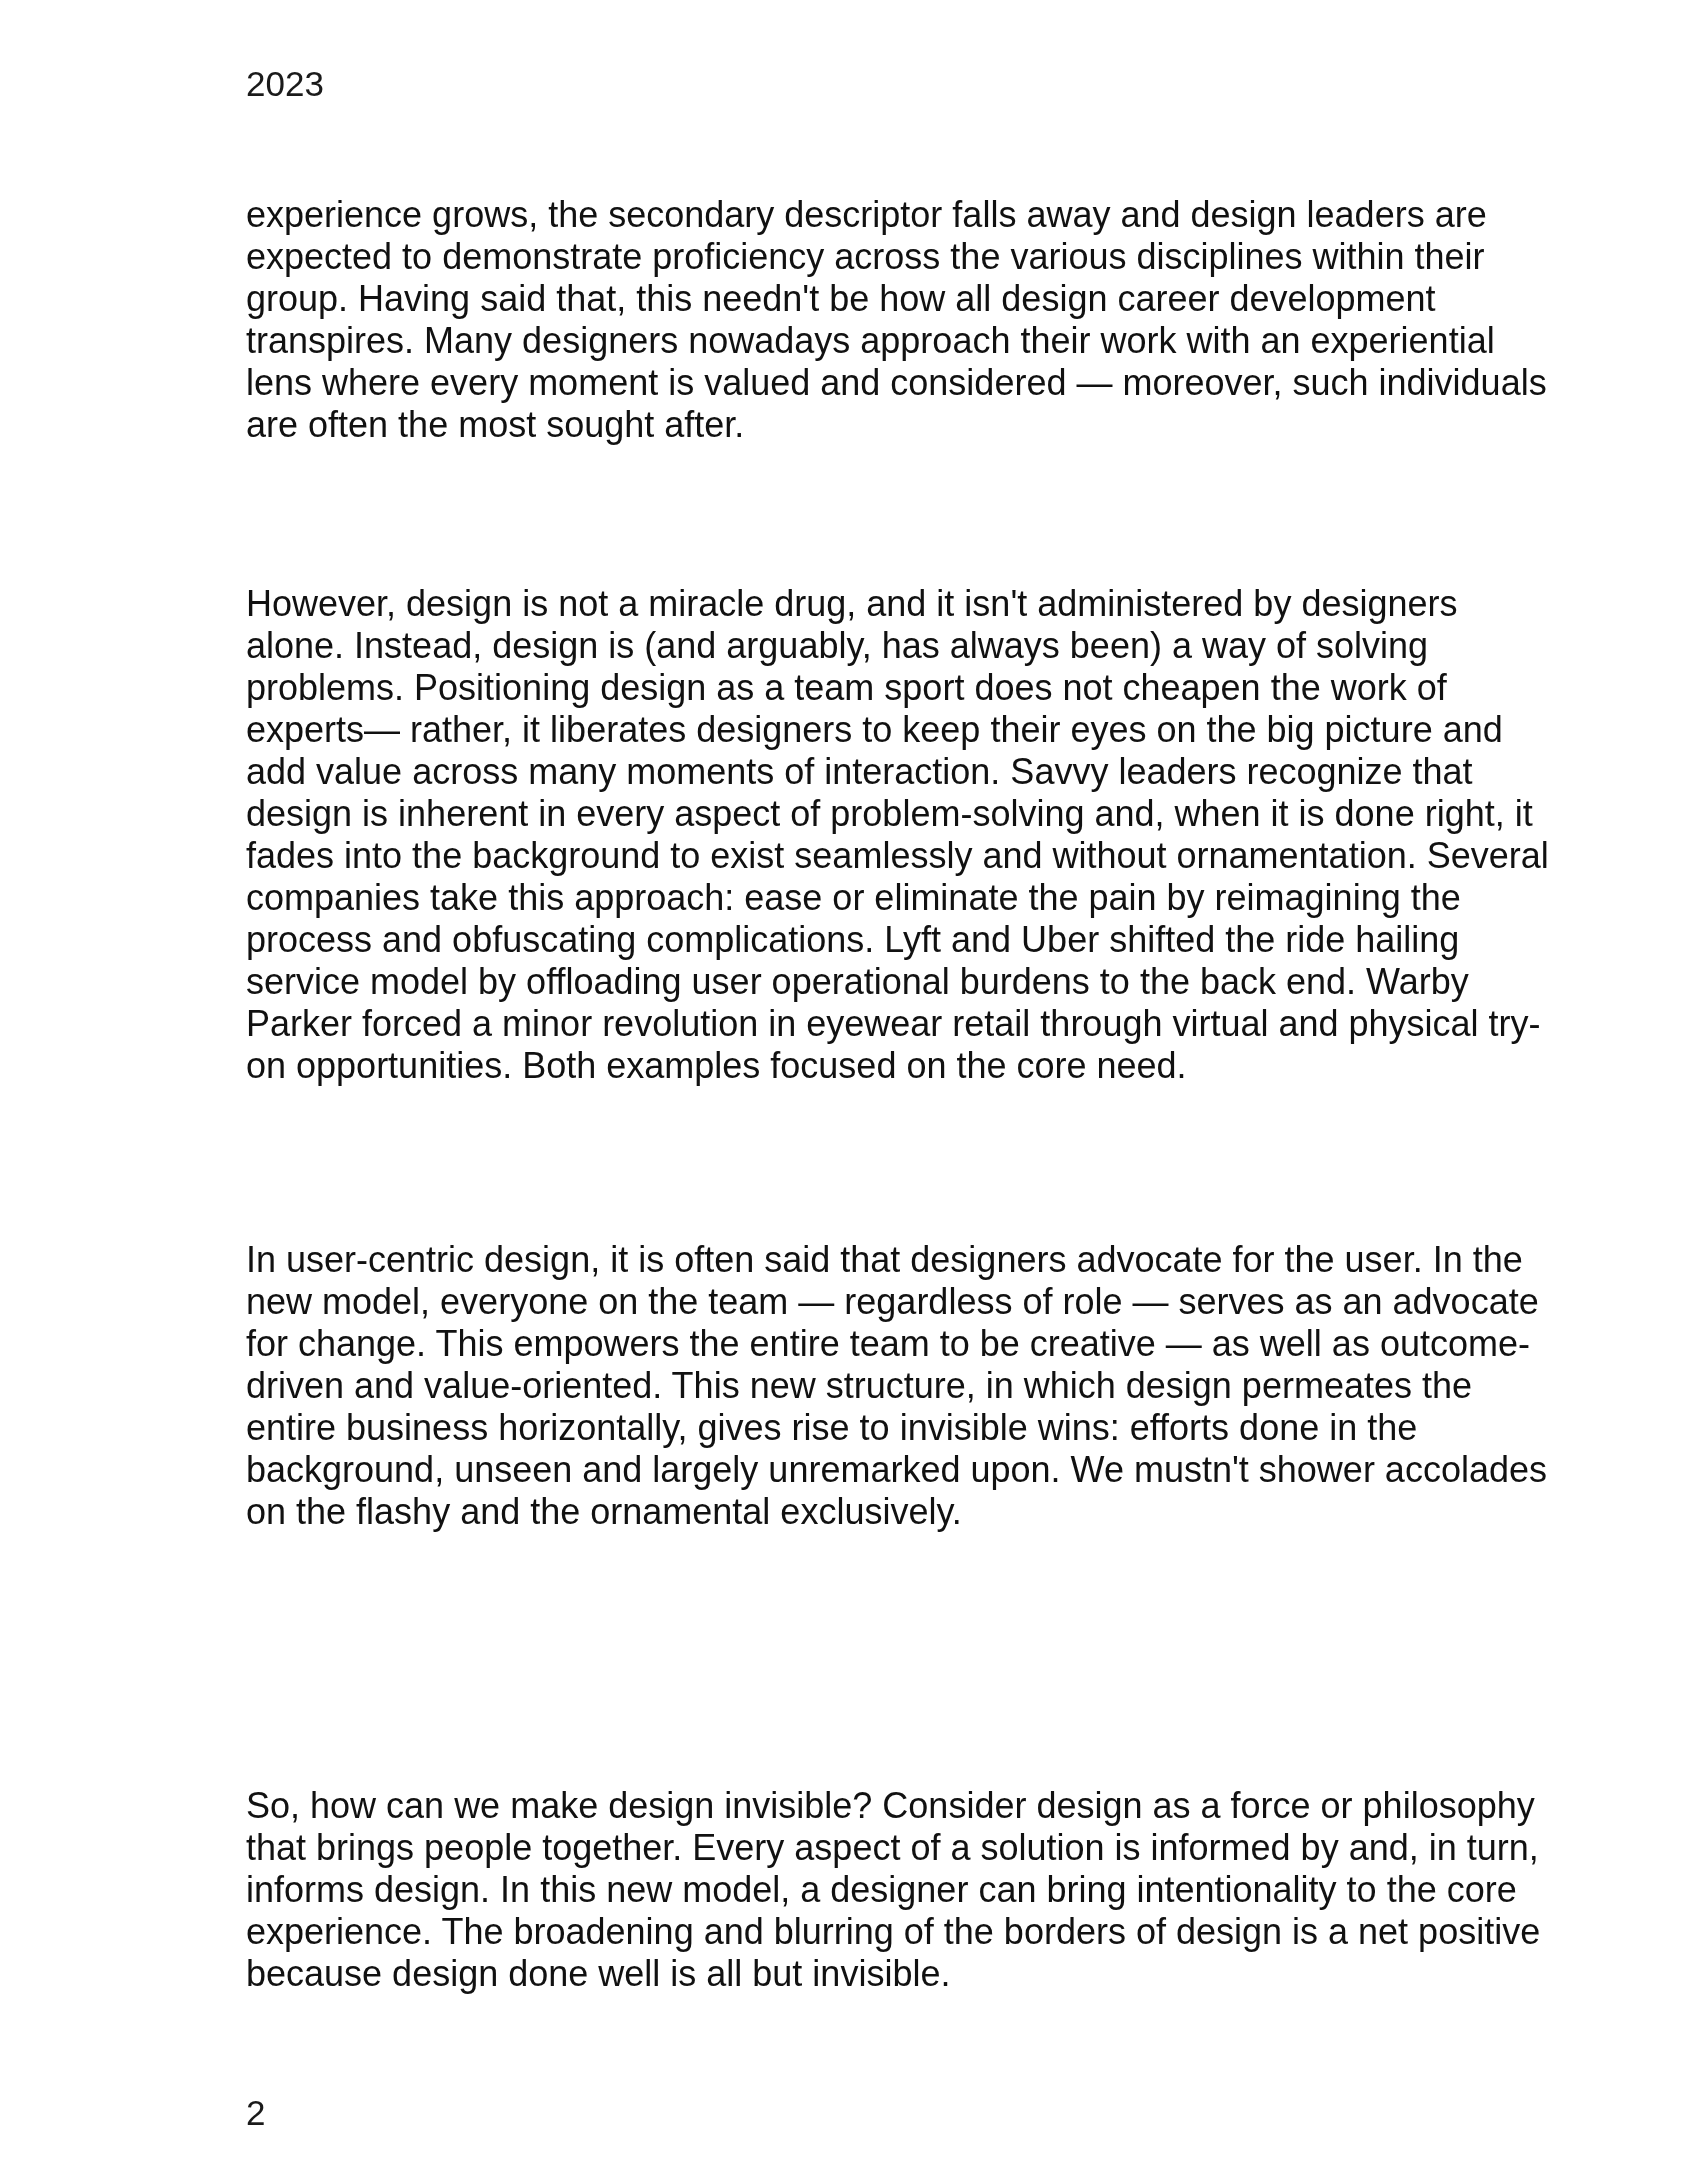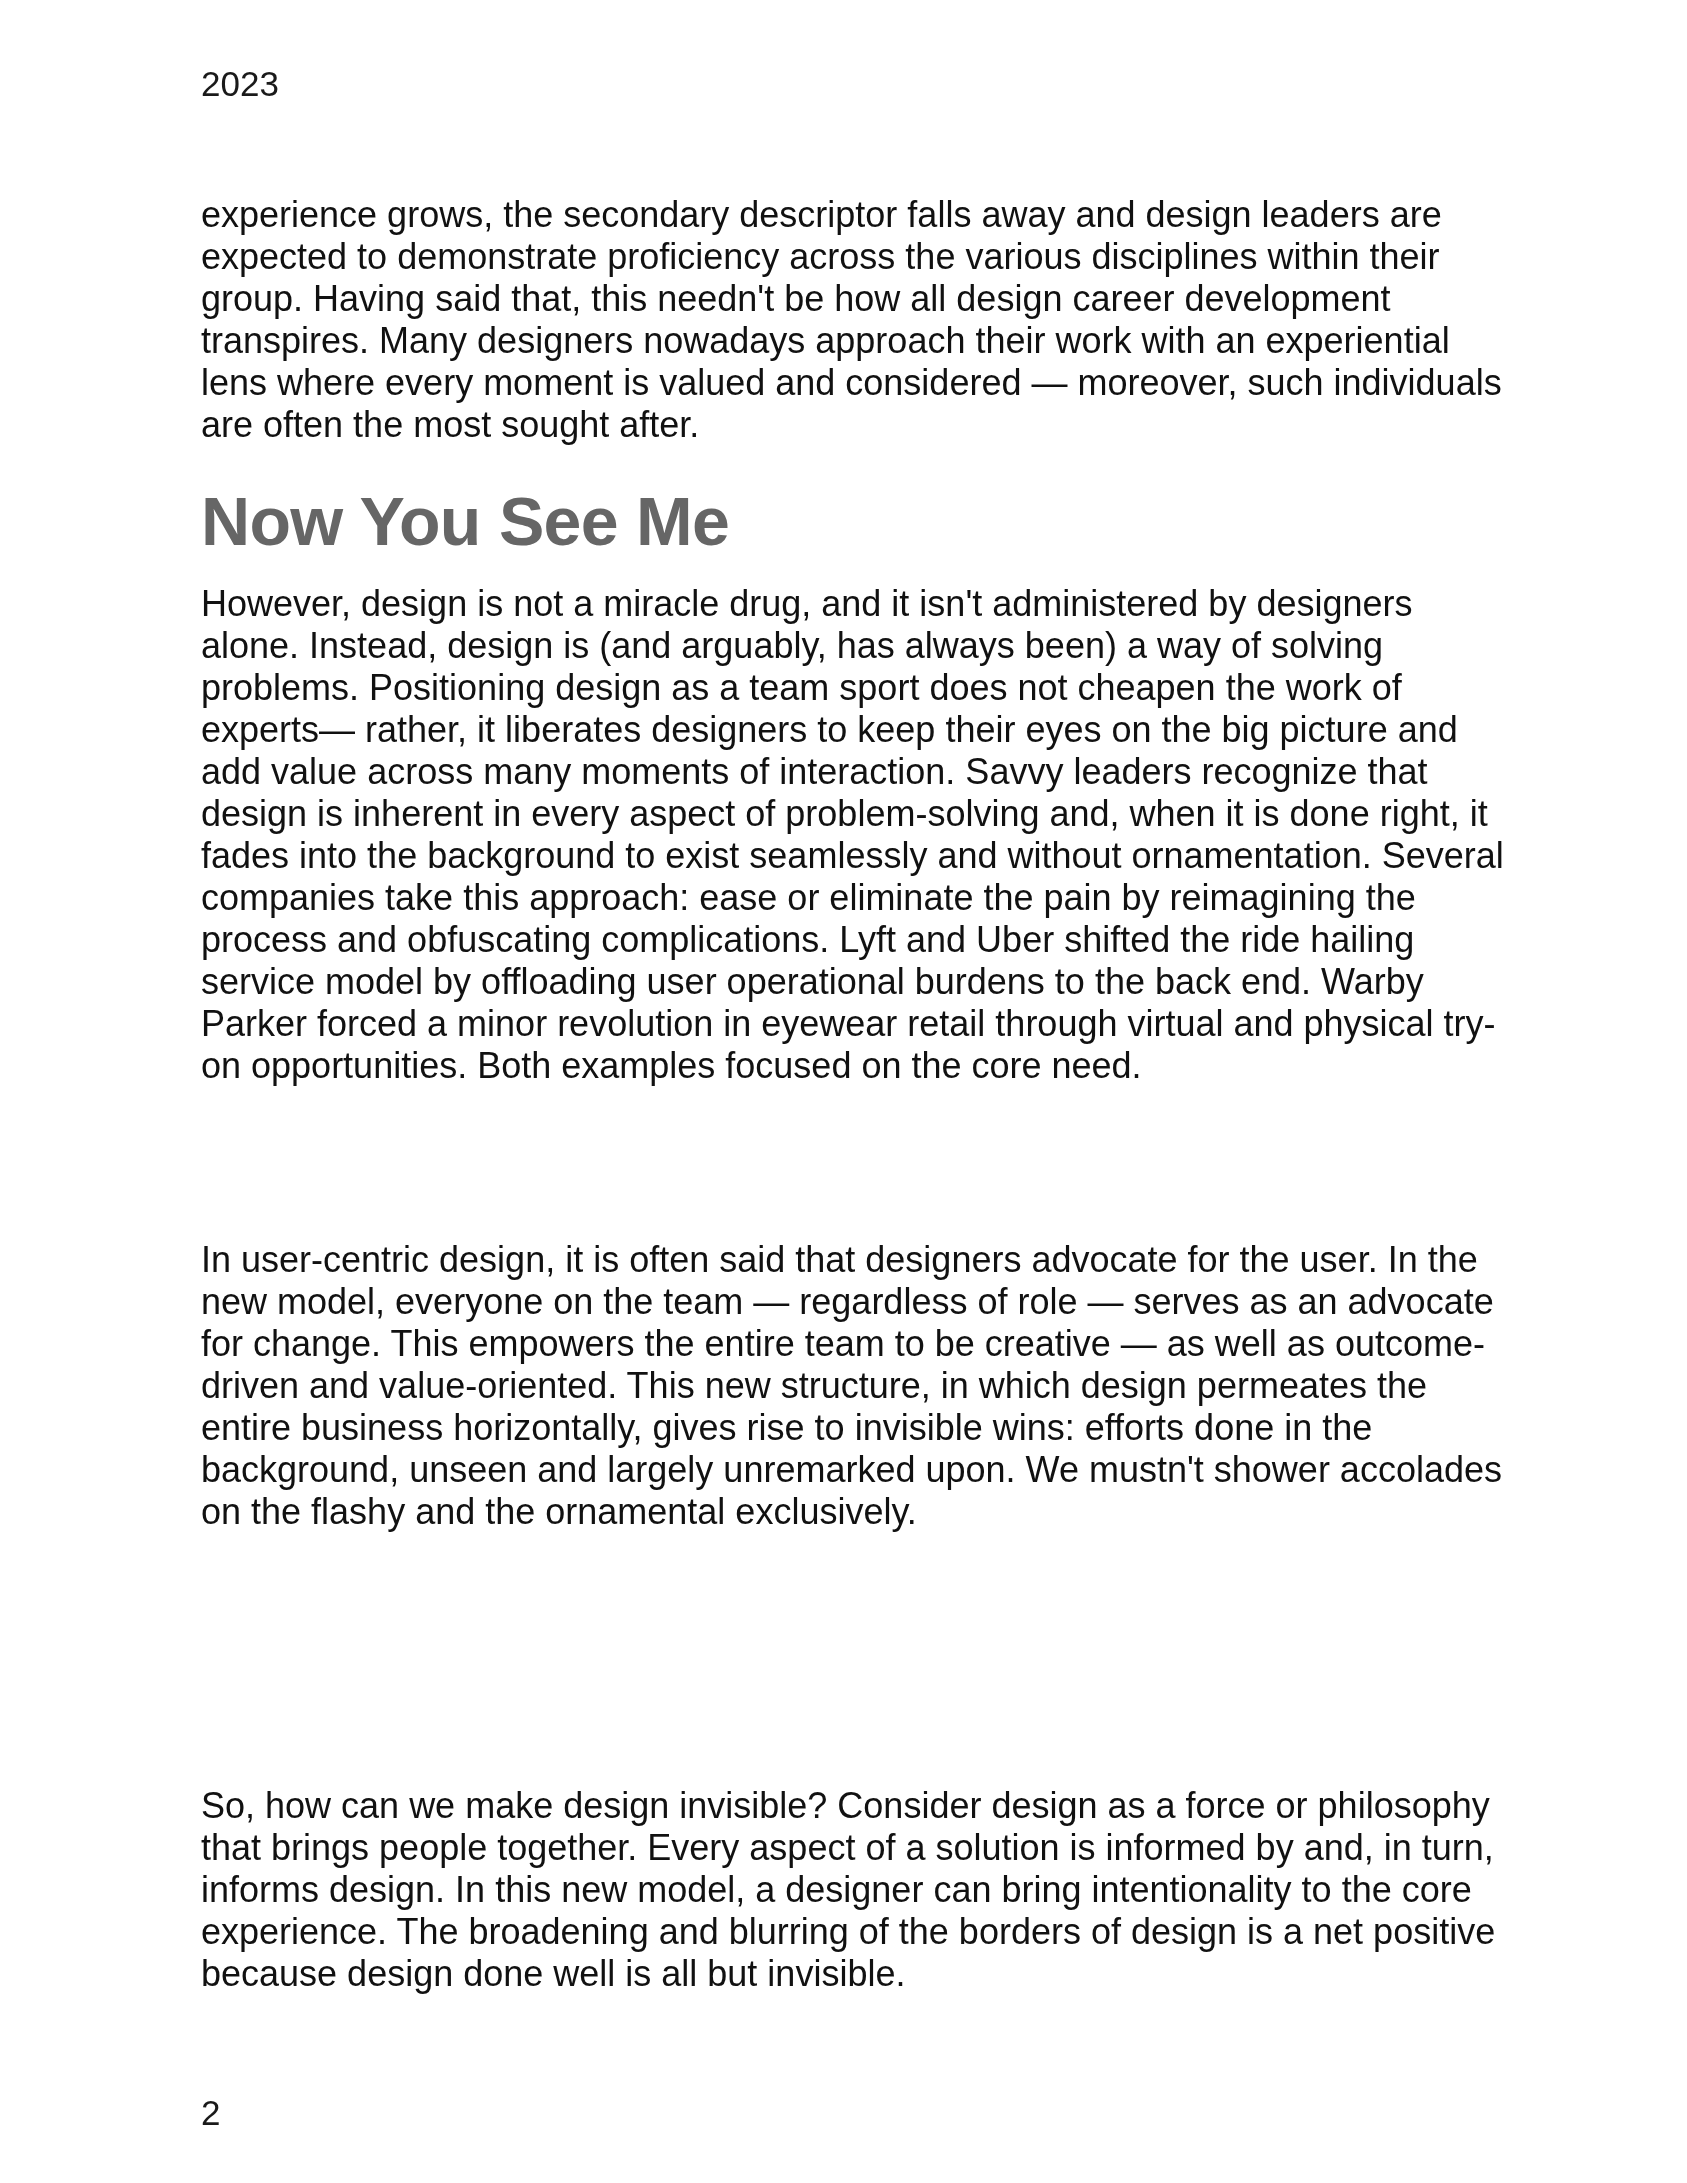--- a/index.html
+++ b/index.html
@@ -8,20 +8,21 @@
     background: #ffffff;
   }
   .page {
     position: relative;
     width: 1584px;
     height: 2183px;
     background: #ffffff;
     font-family: "Liberation Sans", "DejaVu Sans", sans-serif;
     color: #111111;
     overflow: hidden;
+    margin-left: 45px;
   }
   .abs { position: absolute; left: 201px; }
   .meta {
     font-size: 35px;
     line-height: 41px;
     color: #1a1a1a;
   }
   .body-par {
     width: 1401px;
     font-size: 36px;
@@ -47,21 +48,20 @@
 
   <div class="abs meta" style="top: 63px;">2023</div>
 
   <div class="abs body-par" style="top: 194px;">experience grows, the secondary descriptor falls away and design leaders are
 expected to demonstrate proficiency across the various disciplines within their
 group. Having said that, this needn't be how all design career development
 transpires. Many designers nowadays approach their work with an experiential
 lens where every moment is valued and considered — moreover, such individuals
 are often the most sought after.</div>
 
-  <div class="abs section-heading" style="top: 484px;">Now You See Me</div>
 
   <div class="abs body-par" style="top: 583px;">However, design is not a miracle drug, and it isn't administered by designers
 alone. Instead, design is (and arguably, has always been) a way of solving
 problems. Positioning design as a team sport does not cheapen the work of
 experts— rather, it liberates designers to keep their eyes on the big picture and
 add value across many moments of interaction. Savvy leaders recognize that
 design is inherent in every aspect of problem-solving and, when it is done right, it
 fades into the background to exist seamlessly and without ornamentation. Several
 companies take this approach: ease or eliminate the pain by reimagining the
 process and obfuscating complications. Lyft and Uber shifted the ride hailing

